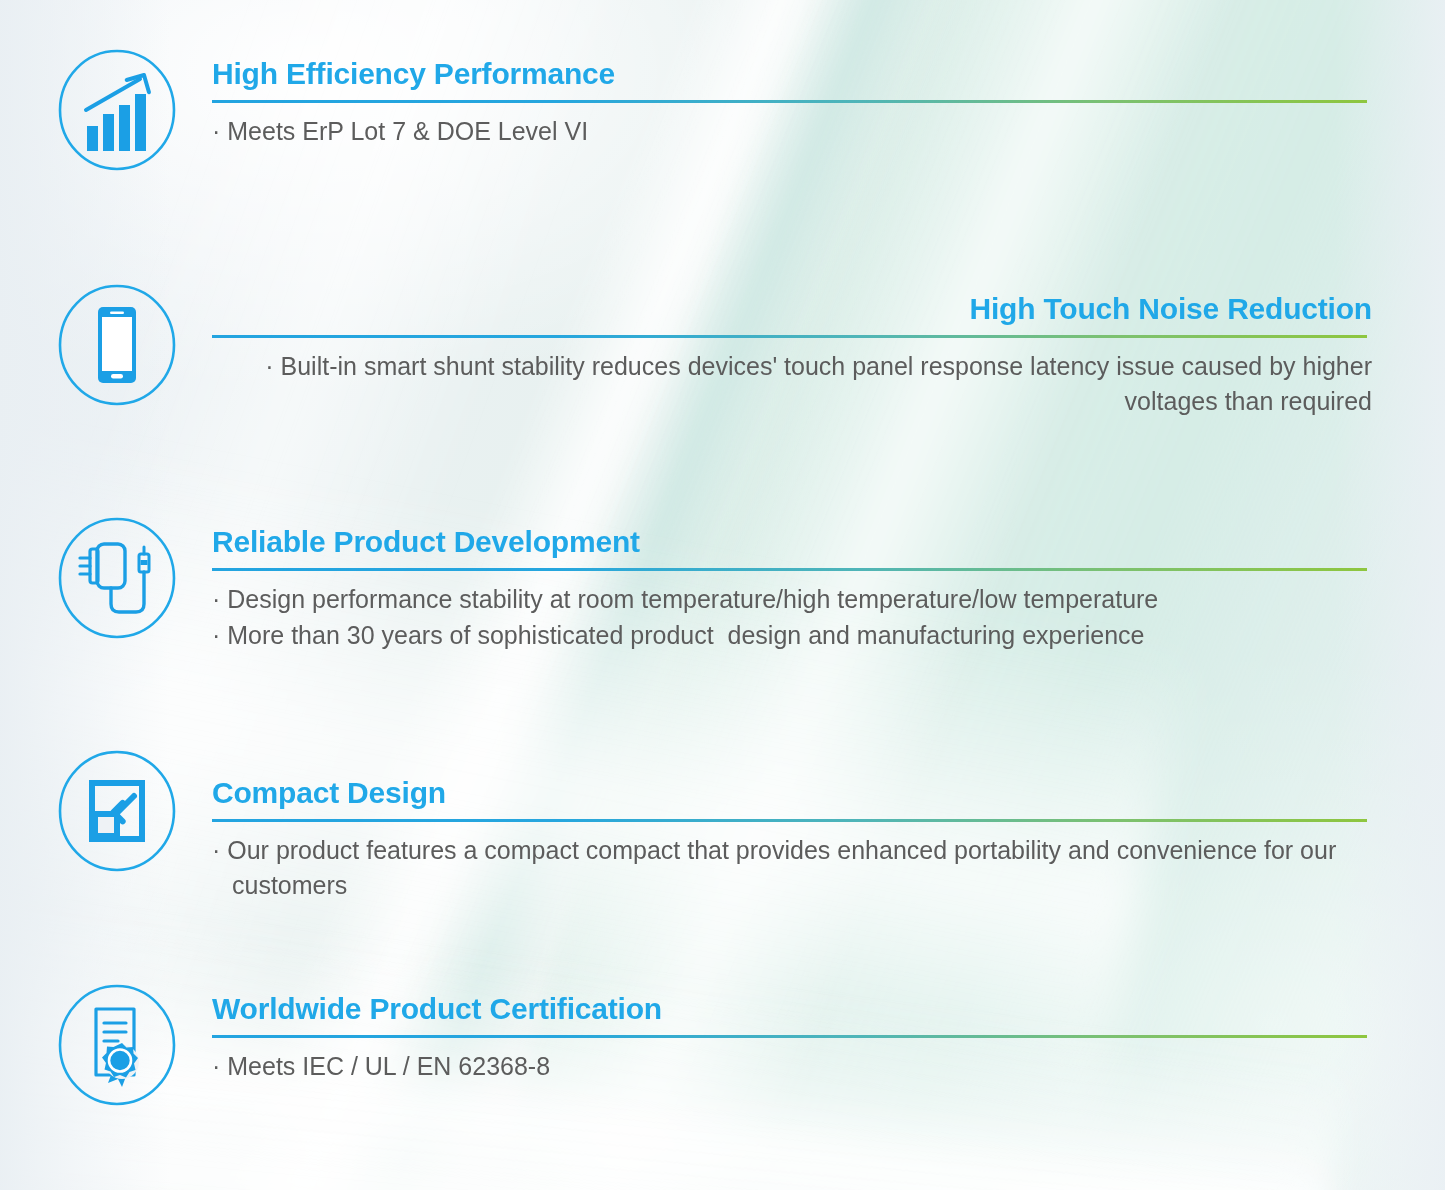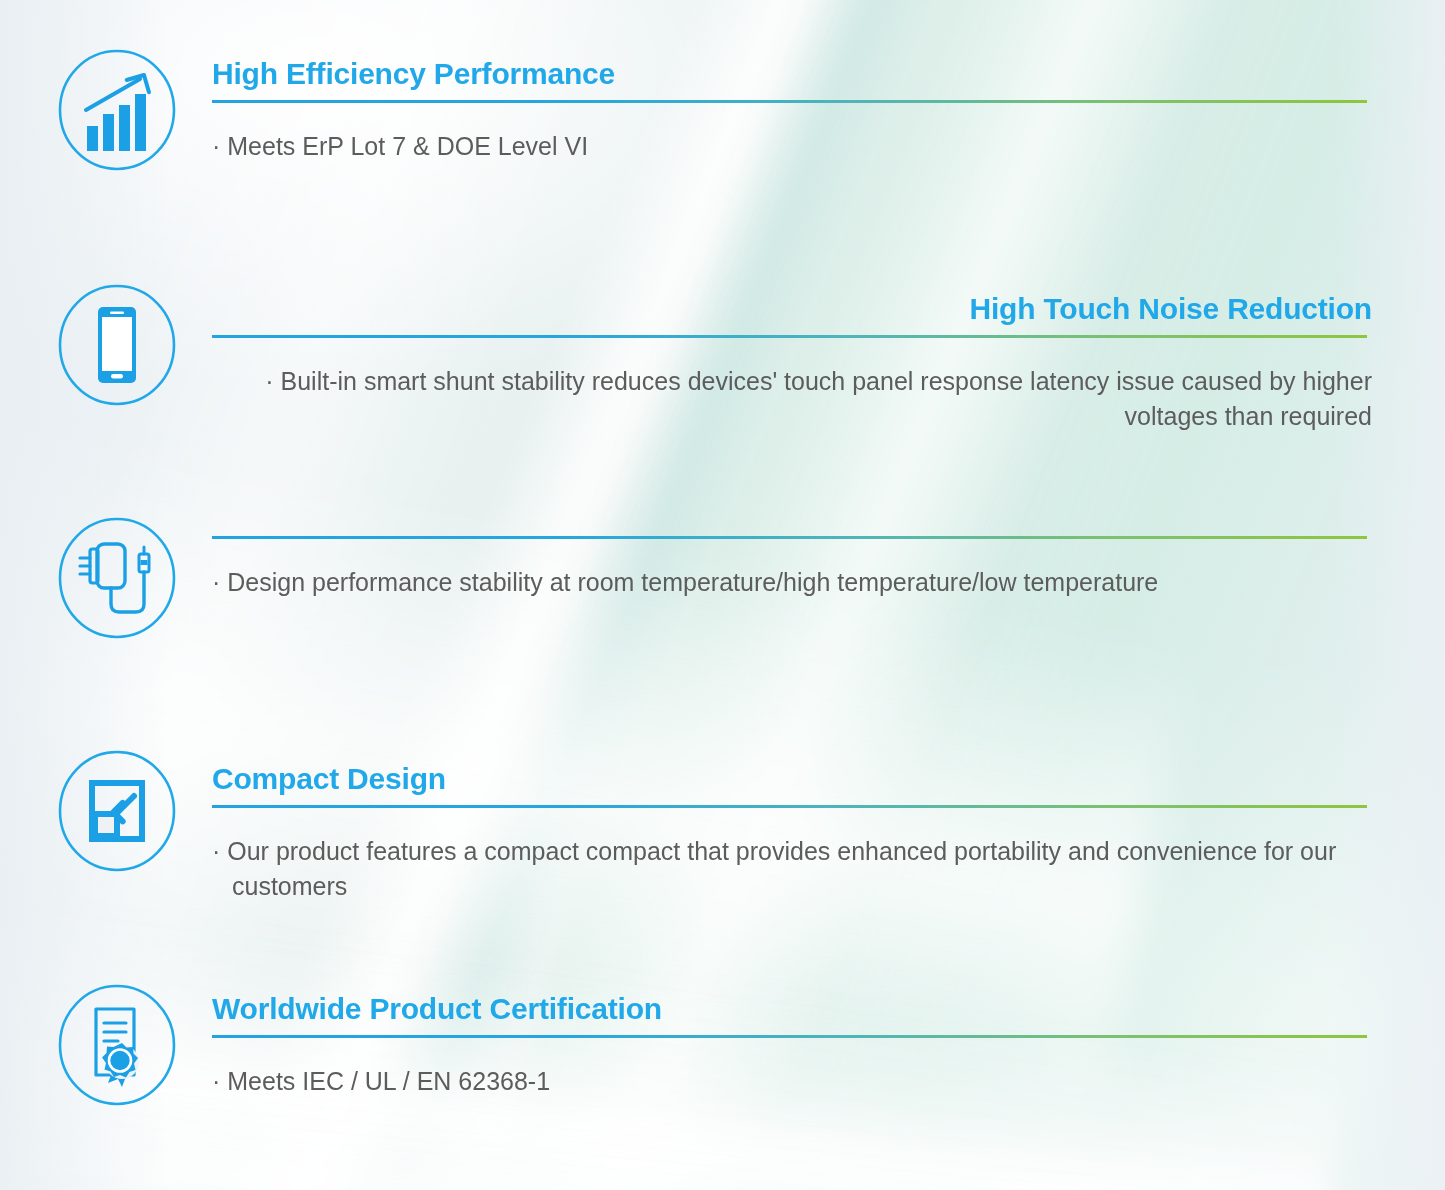--- a/index.html
+++ b/index.html
@@ -148,21 +148,21 @@
     white-space:nowrap;
   }
 
   .divider {
     height:3px;
     width:1155px;
     margin-top:10px;
     background:linear-gradient(to right, #23a4e0 0%, #26a6de 30%, #4fb5b8 56%, #7cc170 78%, #8ec63f 100%);
   }
 
-  .bullets { margin-top:26px; }
+  .bullets { margin-top:11px; }
 
   .bullet {
     font-size:25px;
     color:#5c5c5c;
     line-height:1.40;
     padding-left:20px;
     text-indent:-20px;
     white-space:pre-wrap;
   }
   .bullet + .bullet { margin-top:1px; }
@@ -235,39 +235,41 @@
         <line x1="24" y1="42" x2="34" y2="42" stroke="#1b9fe5" stroke-width="3.2" stroke-linecap="round"></line>
         <line x1="24" y1="50" x2="34" y2="50" stroke="#1b9fe5" stroke-width="3.2" stroke-linecap="round"></line>
         <line x1="24" y1="58" x2="34" y2="58" stroke="#1b9fe5" stroke-width="3.2" stroke-linecap="round"></line>
         <path d="M55 72 L55 88 Q55 96 63 96 L80 96 Q88 96 88 88 L88 56" fill="none" stroke="#1b9fe5" stroke-width="3.4" stroke-linecap="round" stroke-linejoin="round"></path>
         <rect x="83" y="38" width="10" height="18" rx="2" ry="2" fill="none" stroke="#1b9fe5" stroke-width="3"></rect>
         <rect x="84.5" y="44" width="7" height="5" fill="#1b9fe5"></rect>
         <line x1="88" y1="31" x2="88" y2="38" stroke="#1b9fe5" stroke-width="3" stroke-linecap="round"></line>
       </svg>
     </div>
     <div class="feature-body" style="top:10px;">
+      <div class="feature-title">Reliable Product Development</div>
       <div class="divider"></div>
       <div class="bullets">
         <div class="bullet">· Design performance stability at room temperature/high temperature/low temperature</div>
+        <div class="bullet">· More than 30 years of sophisticated product  design and manufacturing experience</div>
       </div>
     </div>
   </div>
 
   <div class="feature" style="top:749px;">
     <div class="icon-wrap" style="top:0;">
       <svg width="122" height="124" viewBox="0 0 122 124" aria-hidden="true">
         <ellipse cx="61" cy="62" rx="57" ry="59" fill="none" stroke="#20a8e8" stroke-width="2.6"></ellipse>
         <path d="M36 34 L86 34 L86 90 L36 90 Z" fill="none" stroke="#1b9fe5" stroke-width="6"></path>
         <rect x="36" y="62" width="28" height="28" fill="#eef2f5"></rect>
         <rect x="39" y="65" width="22" height="22" fill="none" stroke="#1b9fe5" stroke-width="6"></rect>
         <path d="M78 47 L62 63" stroke="#1b9fe5" stroke-width="6" stroke-linecap="round"></path>
         <path d="M60 52 L60 65 L73 65" fill="none" stroke="#1b9fe5" stroke-width="6" stroke-linecap="round" stroke-linejoin="round" transform="rotate(45 61 61)"></path>
       </svg>
     </div>
-    <div class="feature-body" style="top:14px;">
+    <div class="feature-body" style="top:28px;">
       <div class="feature-title">Compact Design</div>
       <div class="divider"></div>
       <div class="bullets">
         <div class="bullet">· Our product features a compact compact that provides enhanced portability and convenience for our customers</div>
       </div>
     </div>
   </div>
 
   <div class="feature" style="top:983px;">
     <div class="icon-wrap" style="top:0;">
@@ -280,18 +282,18 @@
         <path d="M58 84 L52 100 L62 96 L66 104 L72 88 Z" fill="#1b9fe5"></path>
         <circle cx="66" cy="79" r="17" fill="#eef2f5"></circle>
         <path d="M66 60 L70.5 64.5 L77 64 L77.5 70.5 L82 75 L78 80.5 L79.5 87 L73.5 89 L70 94.5 L64 92 L58 94 L54.5 88.5 L48.5 86.5 L50 80 L46 74.5 L50.5 70 L51 63.5 L57.5 64 Z" fill="#1b9fe5"></path>
         <circle cx="64" cy="77.5" r="11" fill="#1b9fe5" stroke="#ffffff" stroke-width="2.6"></circle>
       </svg>
     </div>
     <div class="feature-body" style="top:10px;">
       <div class="feature-title">Worldwide Product Certification</div>
       <div class="divider"></div>
       <div class="bullets">
-        <div class="bullet">· Meets IEC / UL / EN 62368-1</div>
+        <div class="bullet">· Meets IEC / UL / EN 62368-8</div>
       </div>
     </div>
   </div>
 
 </div>
 
 </body></html>

